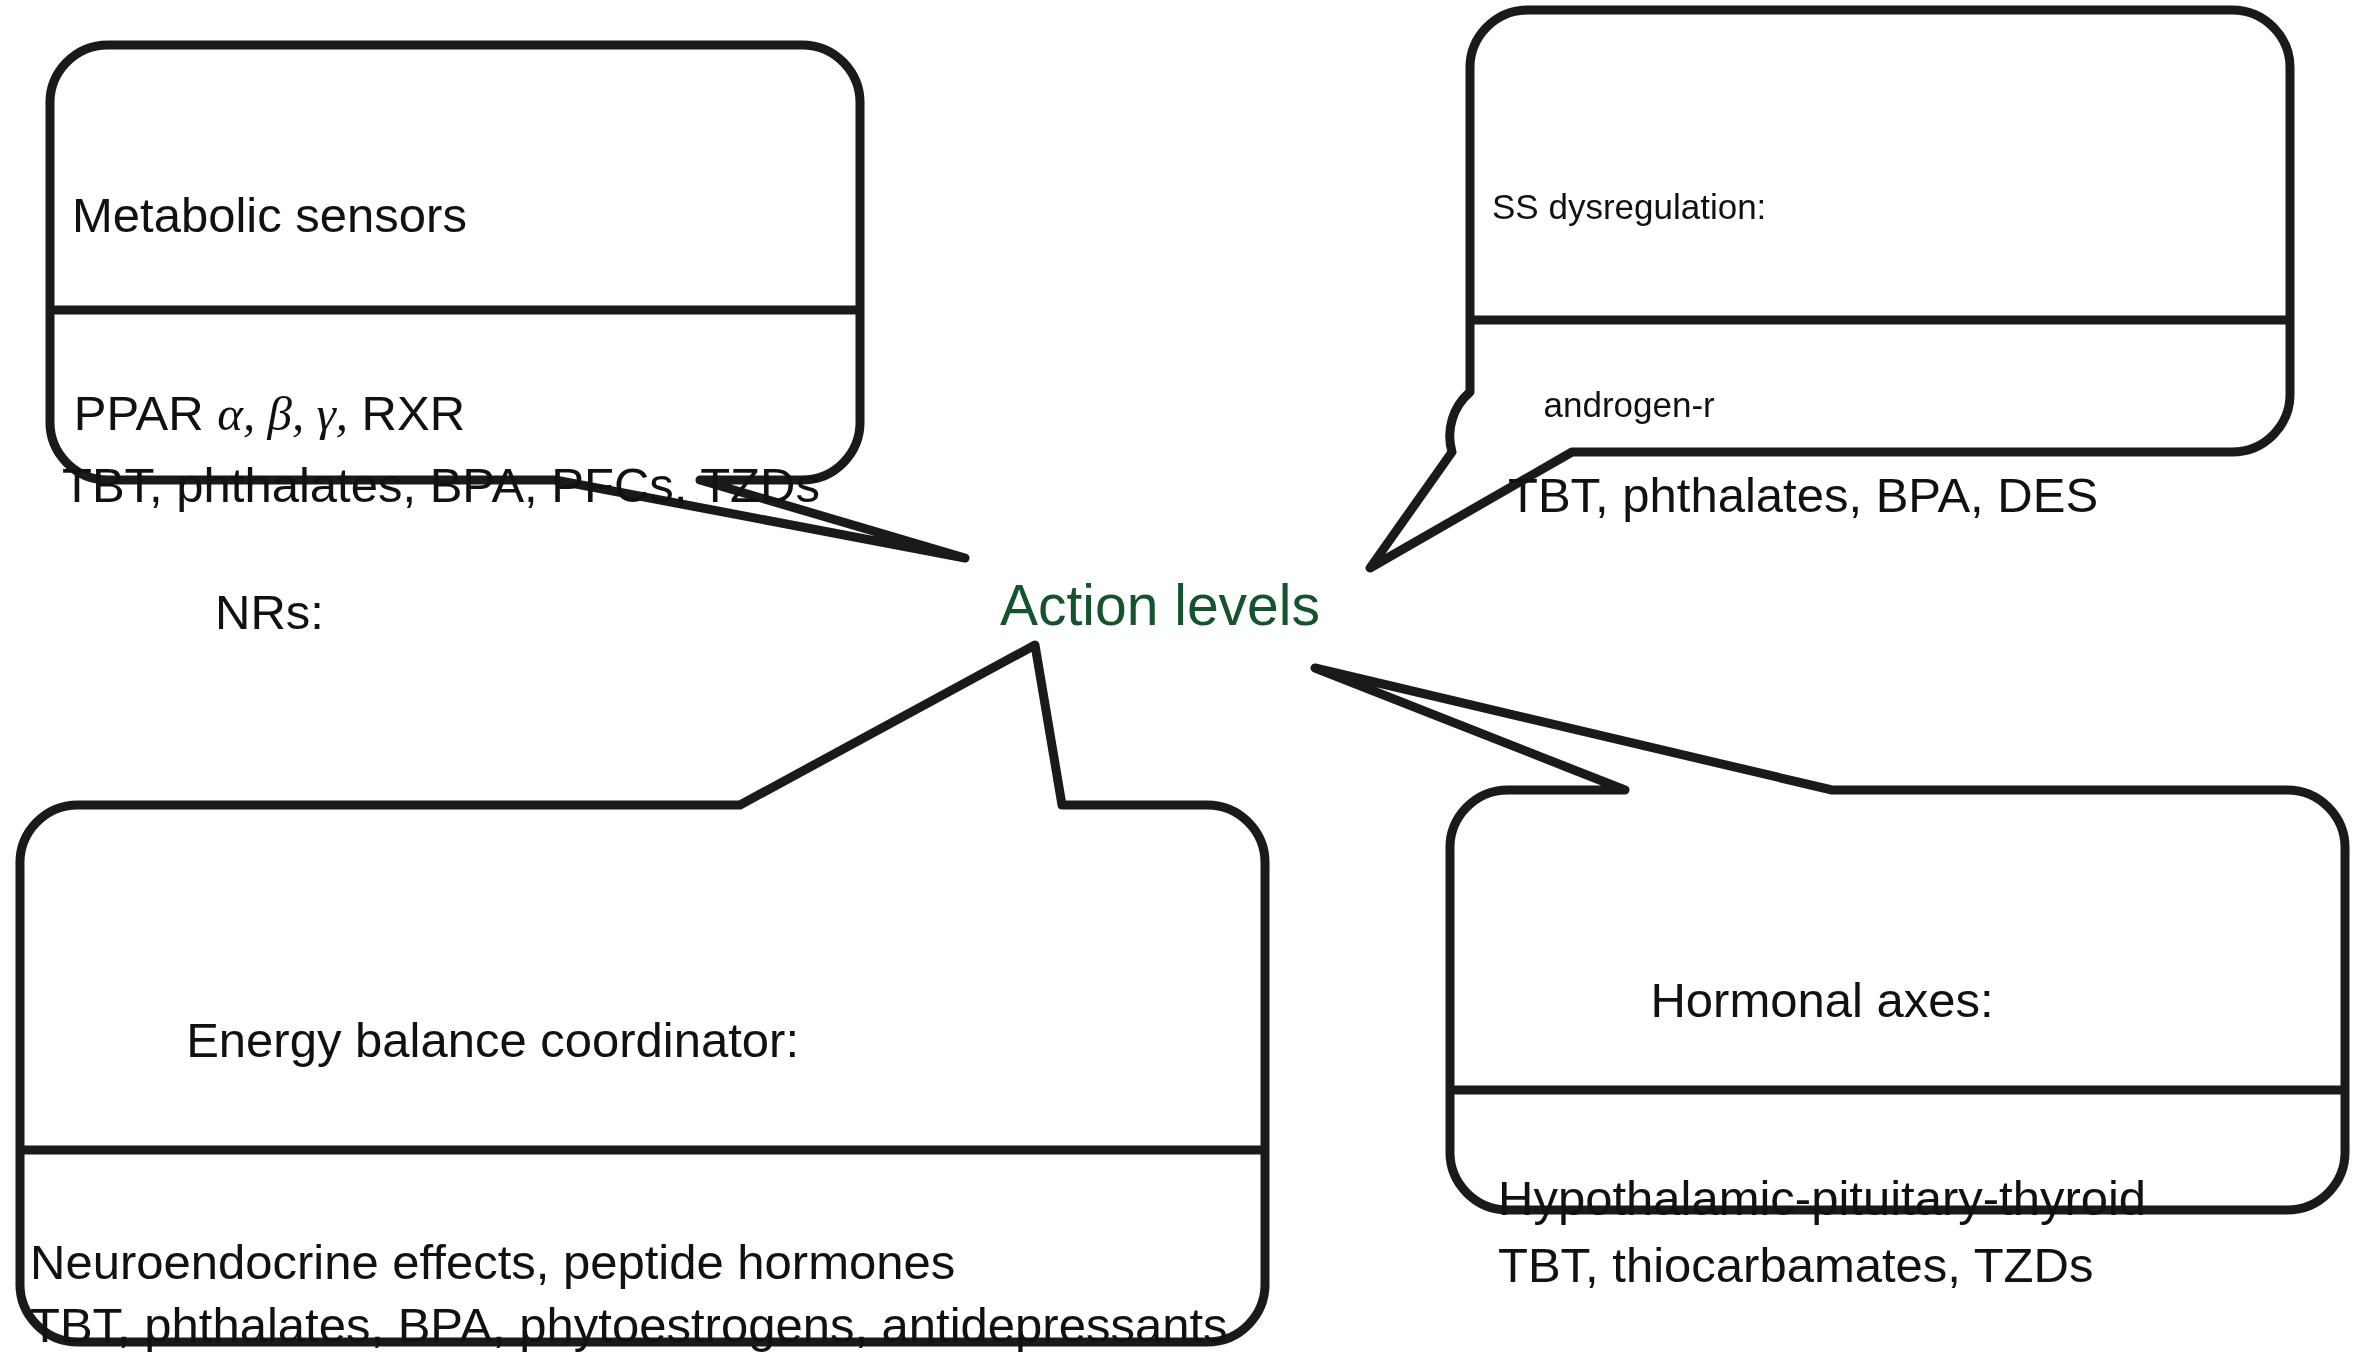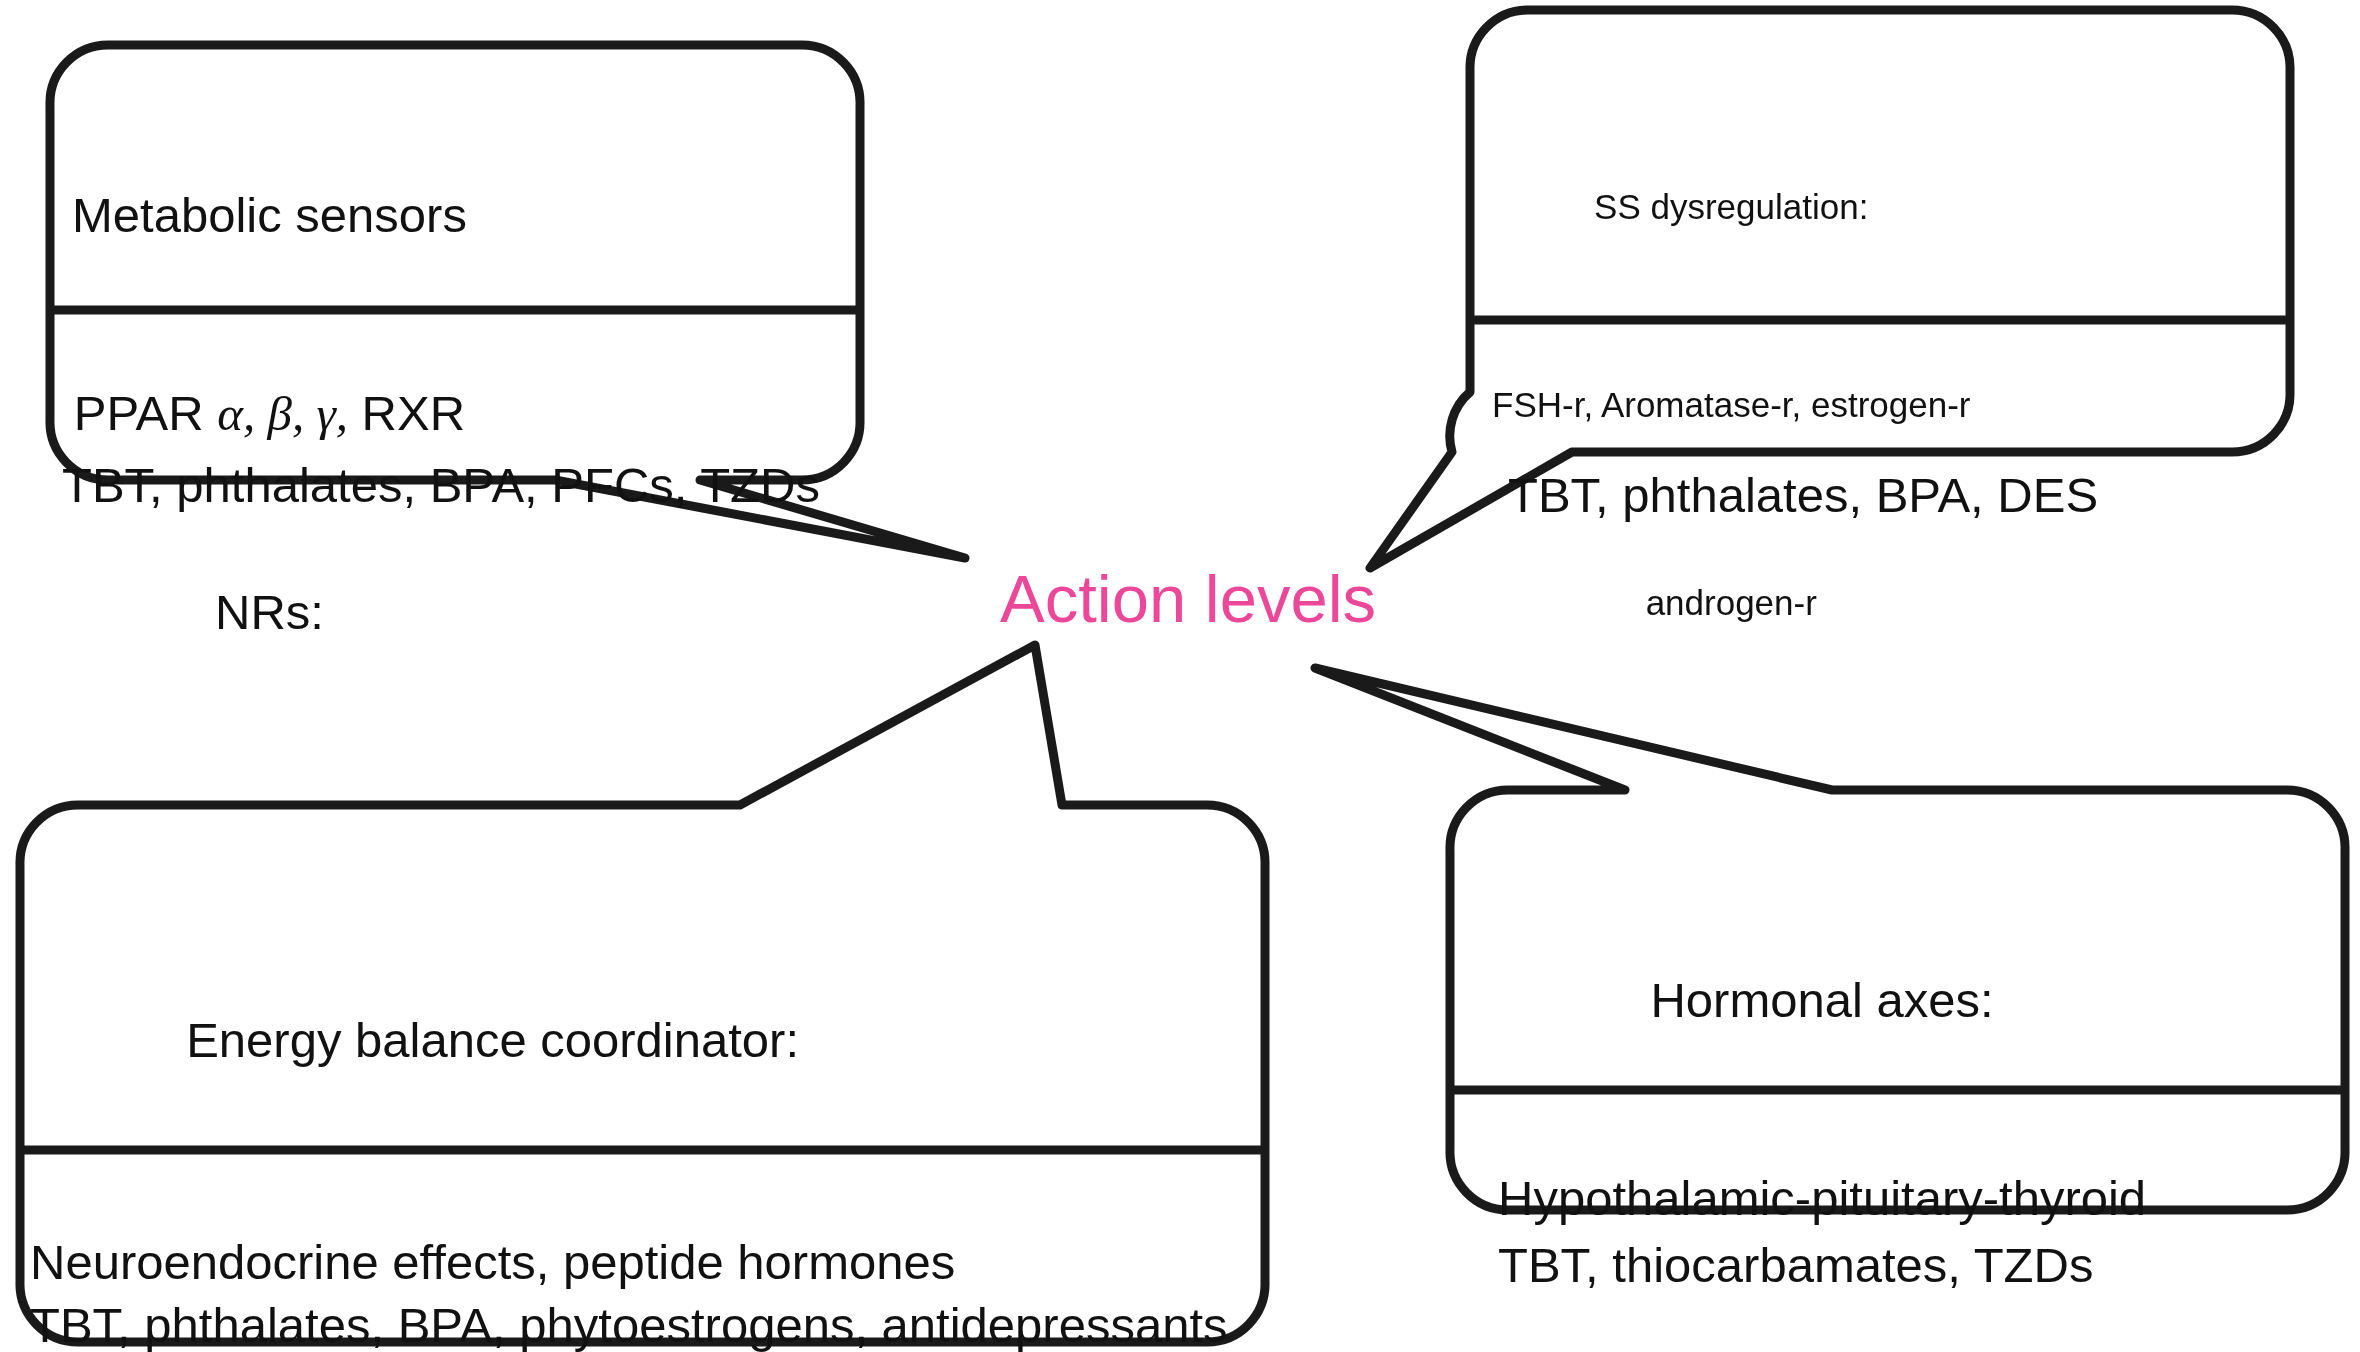--- a/index.html
+++ b/index.html
@@ -32,23 +32,24 @@
     display:block;
     white-space:pre;
   }
   .greek{
     font-family:"Liberation Serif", serif;
     font-style:italic;
   }
   .center-label{
     position:absolute;
     white-space:nowrap;
-    font-size:67px;
+    font-size:57px;
     line-height:1;
-    color:#ec4899;
+    color:#14532d;
+    margin-top:12px;
   }
   
   #tl-upper{ left:72px;  top:50px;  font-size:49px; line-height:66px; }
   #tl-lower{ left:62px;  top:320px; font-size:49px; line-height:66px; }
 
   #tr-upper{ left:1492px; top:42px;  font-size:35px; line-height:66px; }
   #tr-lower{ left:1508px; top:330px; font-size:49px; line-height:66px; }
 
   #bl-upper{ left:30px;  top:855px;  font-size:49px; line-height:74px; }
   #bl-lower{ left:30px;  top:1160px; font-size:49px; line-height:66px; }
@@ -124,21 +125,20 @@
     <span class="line">Metabolic sensors</span>
     <span class="line"><span>PPAR </span><span class="greek">α, β, γ,</span><span> RXR</span></span>
     <span class="line">NRs:</span>
   </div>
   <div class="box-text" id="tl-lower">
     <span class="line">TBT, phthalates, BPA, PFCs, TZDs</span>
   </div>
 
   <div class="box-text" id="tr-upper">
     <span class="line">SS dysregulation:</span>
-    <span class="line">FSH-r, Aromatase-r, estrogen-r</span>
     <span class="line">androgen-r</span>
   </div>
   <div class="box-text" id="tr-lower">
     <span class="line">TBT, phthalates, BPA, DES</span>
   </div>
 
   <div class="box-text" id="bl-upper">
     <span class="line">Energy balance coordinator:</span>
     <span class="line">Neuroendocrine effects, peptide hormones</span>
     

